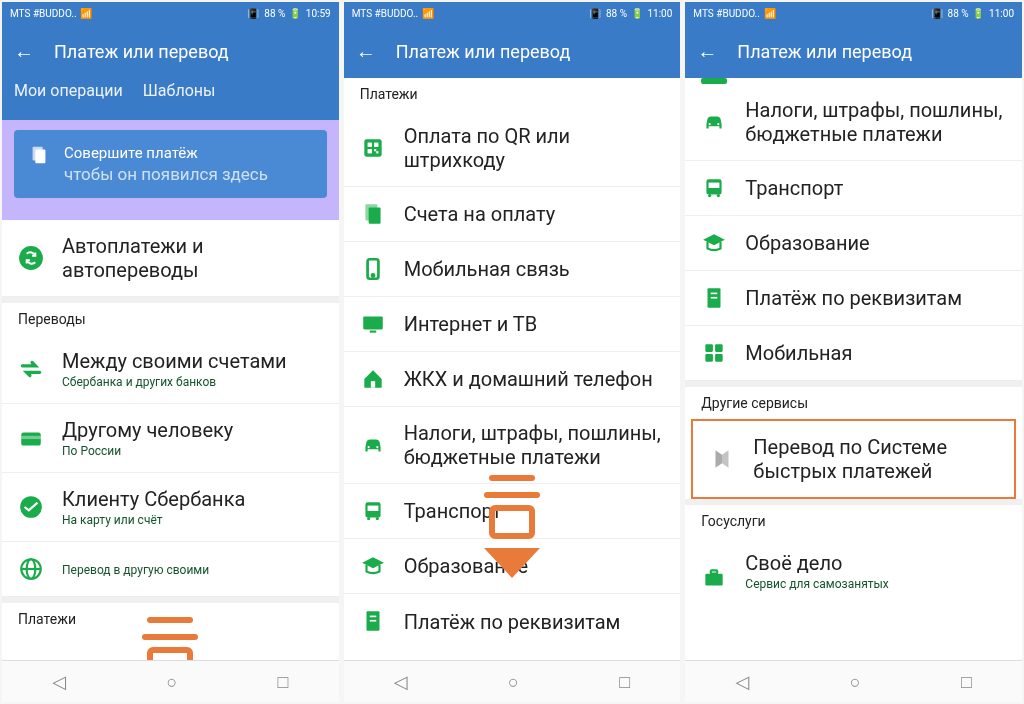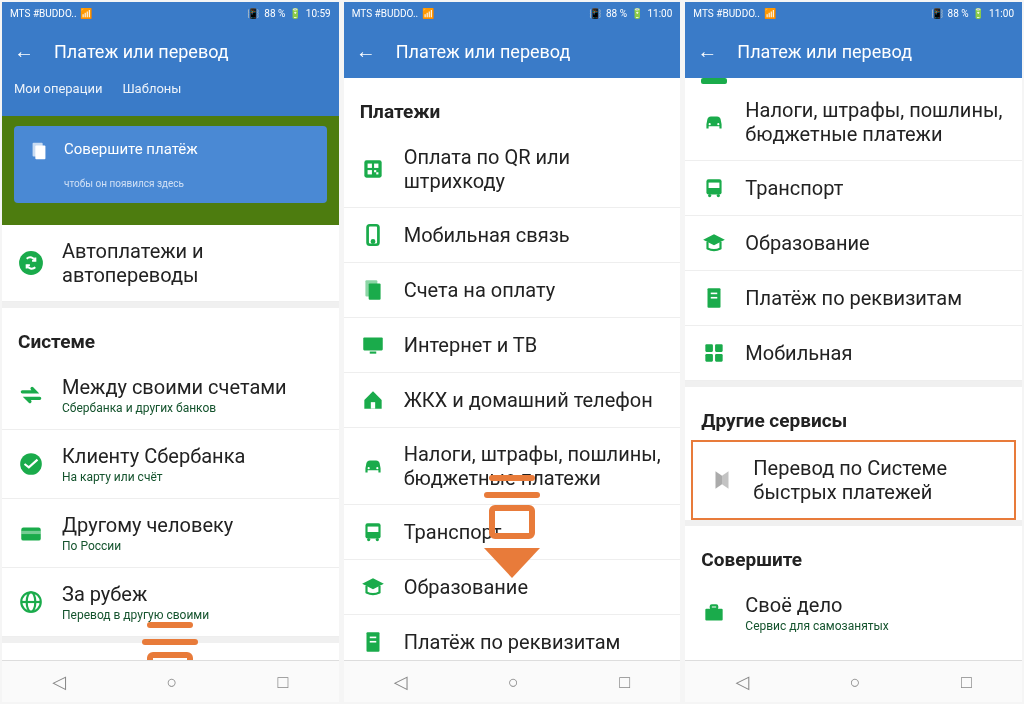--- a/index.html
+++ b/index.html
@@ -40,63 +40,63 @@
       display: flex;
       align-items: center;
       gap: 20px;
       margin-bottom: 18px;
     }
     .back-arrow { font-size: 20px; cursor: pointer; }
     .header-title { font-size: 18px; font-weight: 400; }
     .tabs {
       display: flex;
       gap: 20px;
-      font-size: 13px;
+      font-size: 16px;
       padding-bottom: 10px;
     }
     .tab { opacity: 0.9; cursor: pointer; }
     .hint-card {
       background: #4a89d4;
       margin: 10px 12px;
       padding: 14px;
       border-radius: 4px;
       display: flex;
       gap: 14px;
       align-items: flex-start;
     }
     .hint-icon { width: 22px; height: 22px; flex-shrink: 0; }
     .hint-title { color: #fff; font-size: 15px; }
-    .hint-sub { color: #d0e0f5; font-size: 10px; margin-top: 20px; }
-    .header-ext { background: #4d7c0f; padding-bottom: 12px; }
+    .hint-sub { color: #d0e0f5; font-size: 17px; margin-top: 2px; }
+    .header-ext { background: #c4b5fd; padding-bottom: 12px; }
     .content { background: #fff; flex: 1; overflow: hidden; position: relative; }
     .list-item {
       display: flex;
       align-items: center;
       gap: 18px;
       padding: 14px 16px;
       border-bottom: 1px solid #eee;
       cursor: pointer;
     }
-    .list-item.noborder { border-bottom: none; }
+    .list-item.noborder { border-bottom: none; align-items: flex-end; }
     .item-icon {
       width: 26px;
       height: 26px;
       flex-shrink: 0;
       display: flex;
       align-items: center;
       justify-content: center;
     }
     .item-text { flex: 1; }
     .item-title { font-size: 20px; color: #222; }
     .item-sub { font-size: 12px; color: #14532d; margin-top: 2px; }
     .section-title {
-      font-size: 19px;
-      font-weight: 700;
+      font-size: 14px;
+      font-weight: 400;
       color: #222;
-      padding: 22px 16px 8px;
+      padding: 8px 16px 8px;
     }
     .section-gap { height: 6px; background: #f0f0f0; }
     .navbar {
       height: 42px;
       display: flex;
       justify-content: space-around;
       align-items: center;
       border-top: 1px solid #ddd;
       background: #fafafa;
     }
@@ -158,66 +158,65 @@
             <circle cx="12" cy="12" r="11" fill="#1aab4b"></circle>
             <path d="M8 8 A5 5 0 0 1 16 10 M16 16 A5 5 0 0 1 8 14" stroke="#fff" stroke-width="1.8" fill="none"></path>
             <path d="M16 7 L16 10 L13 10 M8 17 L8 14 L11 14" stroke="#fff" stroke-width="1.8" fill="none"></path>
           </svg>
         </span>
       <div class="item-text">
           <div class="item-title">Автоплатежи и автопереводы</div>
         </div>
     </div>
     <div class="section-gap"></div>
-    <div class="section-title">Системе</div>
+    <div class="section-title">Переводы</div>
     <div class="list-item">
       <span class="item-icon">
           <svg class="svg-ic" viewBox="0 0 24 24" fill="#1aab4b">
             <path d="M4 9 L16 9 L13 6 M20 15 L8 15 L11 18" stroke="#1aab4b" stroke-width="3" fill="none" stroke-linecap="round"></path>
           </svg>
         </span>
       <div class="item-text">
           <div class="item-title">Между своими счетами</div>
           <div class="item-sub">Сбербанка и других банков</div>
+        </div>
+    </div>
+    <div class="list-item">
+      <span class="item-icon">
+          <svg class="svg-ic" viewBox="0 0 24 24" fill="#1aab4b">
+            <rect x="3" y="7" width="18" height="12" rx="2"></rect>
+            <rect x="3" y="10" width="18" height="3" fill="#fff" opacity="0.4"></rect>
+          </svg>
+        </span>
+      <div class="item-text">
+          <div class="item-title">Другому человеку</div>
+          <div class="item-sub">По России</div>
         </div>
     </div>
     <div class="list-item">
       <span class="item-icon">
           <svg class="svg-ic" viewBox="0 0 24 24">
             <circle cx="12" cy="12" r="10" fill="#1aab4b"></circle>
             <path d="M6 12 L10 15 L18 8" stroke="#fff" stroke-width="2" fill="none"></path>
           </svg>
         </span>
       <div class="item-text">
           <div class="item-title">Клиенту Сбербанка</div>
           <div class="item-sub">На карту или счёт</div>
-        </div>
-    </div>
-    <div class="list-item">
-      <span class="item-icon">
-          <svg class="svg-ic" viewBox="0 0 24 24" fill="#1aab4b">
-            <rect x="3" y="7" width="18" height="12" rx="2"></rect>
-            <rect x="3" y="10" width="18" height="3" fill="#fff" opacity="0.4"></rect>
-          </svg>
-        </span>
-      <div class="item-text">
-          <div class="item-title">Другому человеку</div>
-          <div class="item-sub">По России</div>
         </div>
     </div>
     <div class="list-item">
       <span class="item-icon">
           <svg class="svg-ic" viewBox="0 0 24 24" fill="none" stroke="#1aab4b" stroke-width="2">
             <circle cx="12" cy="12" r="9"></circle>
             <ellipse cx="12" cy="12" rx="4" ry="9"></ellipse>
             <path d="M3 12 L21 12"></path>
           </svg>
         </span>
       <div class="item-text">
-          <div class="item-title">За рубеж</div>
           <div class="item-sub">Перевод в другую своими</div>
         </div>
     </div>
     <div class="section-gap"></div>
     <div class="section-title">Платежи</div>
     <svg class="arrow-overlay" style="top:390px" width="80" height="120" viewBox="0 0 80 120">
         <g fill="none" stroke="#e87b3a" stroke-width="6" stroke-linecap="round">
           <path d="M20 10 L60 10"></path>
           <path d="M15 27 L65 27"></path>
           <rect x="20" y="40" width="40" height="28" rx="3" fill="none"></rect>
@@ -263,38 +262,38 @@
             <rect x="13" y="13" width="2" height="2" fill="#fff"></rect>
             <rect x="15" y="15" width="2" height="2" fill="#fff"></rect>
           </svg>
         </span>
         <div class="item-text">
           <div class="item-title">Оплата по QR или штрихкоду</div>
         </div>
       </div>
     <div class="list-item">
         <span class="item-icon">
+          <svg class="svg-ic" viewBox="0 0 24 24" fill="#1aab4b">
+            <rect x="5" y="3" width="11" height="15" rx="1" opacity="0.5"></rect>
+            <rect x="8" y="6" width="11" height="15" rx="1"></rect>
+          </svg>
+        </span>
+        <div class="item-text">
+          <div class="item-title">Счета на оплату</div>
+        </div>
+      </div>
+    <div class="list-item">
+        <span class="item-icon">
           <svg class="svg-ic" viewBox="0 0 24 24" fill="none" stroke="#1aab4b" stroke-width="2.5">
             <rect x="7" y="3" width="10" height="18" rx="2"></rect>
             <circle cx="12" cy="18" r="1" fill="#1aab4b"></circle>
           </svg>
         </span>
         <div class="item-text">
           <div class="item-title">Мобильная связь</div>
-        </div>
-      </div>
-    <div class="list-item">
-        <span class="item-icon">
-          <svg class="svg-ic" viewBox="0 0 24 24" fill="#1aab4b">
-            <rect x="5" y="3" width="11" height="15" rx="1" opacity="0.5"></rect>
-            <rect x="8" y="6" width="11" height="15" rx="1"></rect>
-          </svg>
-        </span>
-        <div class="item-text">
-          <div class="item-title">Счета на оплату</div>
         </div>
       </div>
     <div class="list-item">
         <span class="item-icon">
           <svg class="svg-ic" viewBox="0 0 24 24" fill="#1aab4b">
             <rect x="3" y="5" width="18" height="12" rx="1"></rect>
             <rect x="9" y="18" width="6" height="2"></rect>
           </svg>
         </span>
         <div class="item-text">
@@ -465,21 +464,21 @@
           <svg class="svg-ic" viewBox="0 0 24 24" fill="#888">
             <path d="M6 4 L6 20 L12 16 L12 8 Z" opacity="0.7"></path>
             <path d="M12 8 L18 4 L18 20 L12 16 Z" opacity="0.5"></path>
           </svg>
         </span>
         <div class="item-text">
           <div class="item-title">Перевод по Системе быстрых платежей</div>
         </div>
       </div>
     <div class="section-gap"></div>
-    <div class="section-title">Совершите</div>
+    <div class="section-title">Госуслуги</div>
     <div class="list-item noborder">
         <span class="item-icon">
           <svg class="svg-ic" viewBox="0 0 24 24" fill="#1aab4b">
             <rect x="4" y="8" width="16" height="11" rx="1"></rect>
             <rect x="9" y="5" width="6" height="3" rx="1" fill="none" stroke="#1aab4b" stroke-width="2"></rect>
           </svg>
         </span>
         <div class="item-text">
           <div class="item-title">Своё дело</div>
           <div class="item-sub">Сервис для самозанятых</div>

